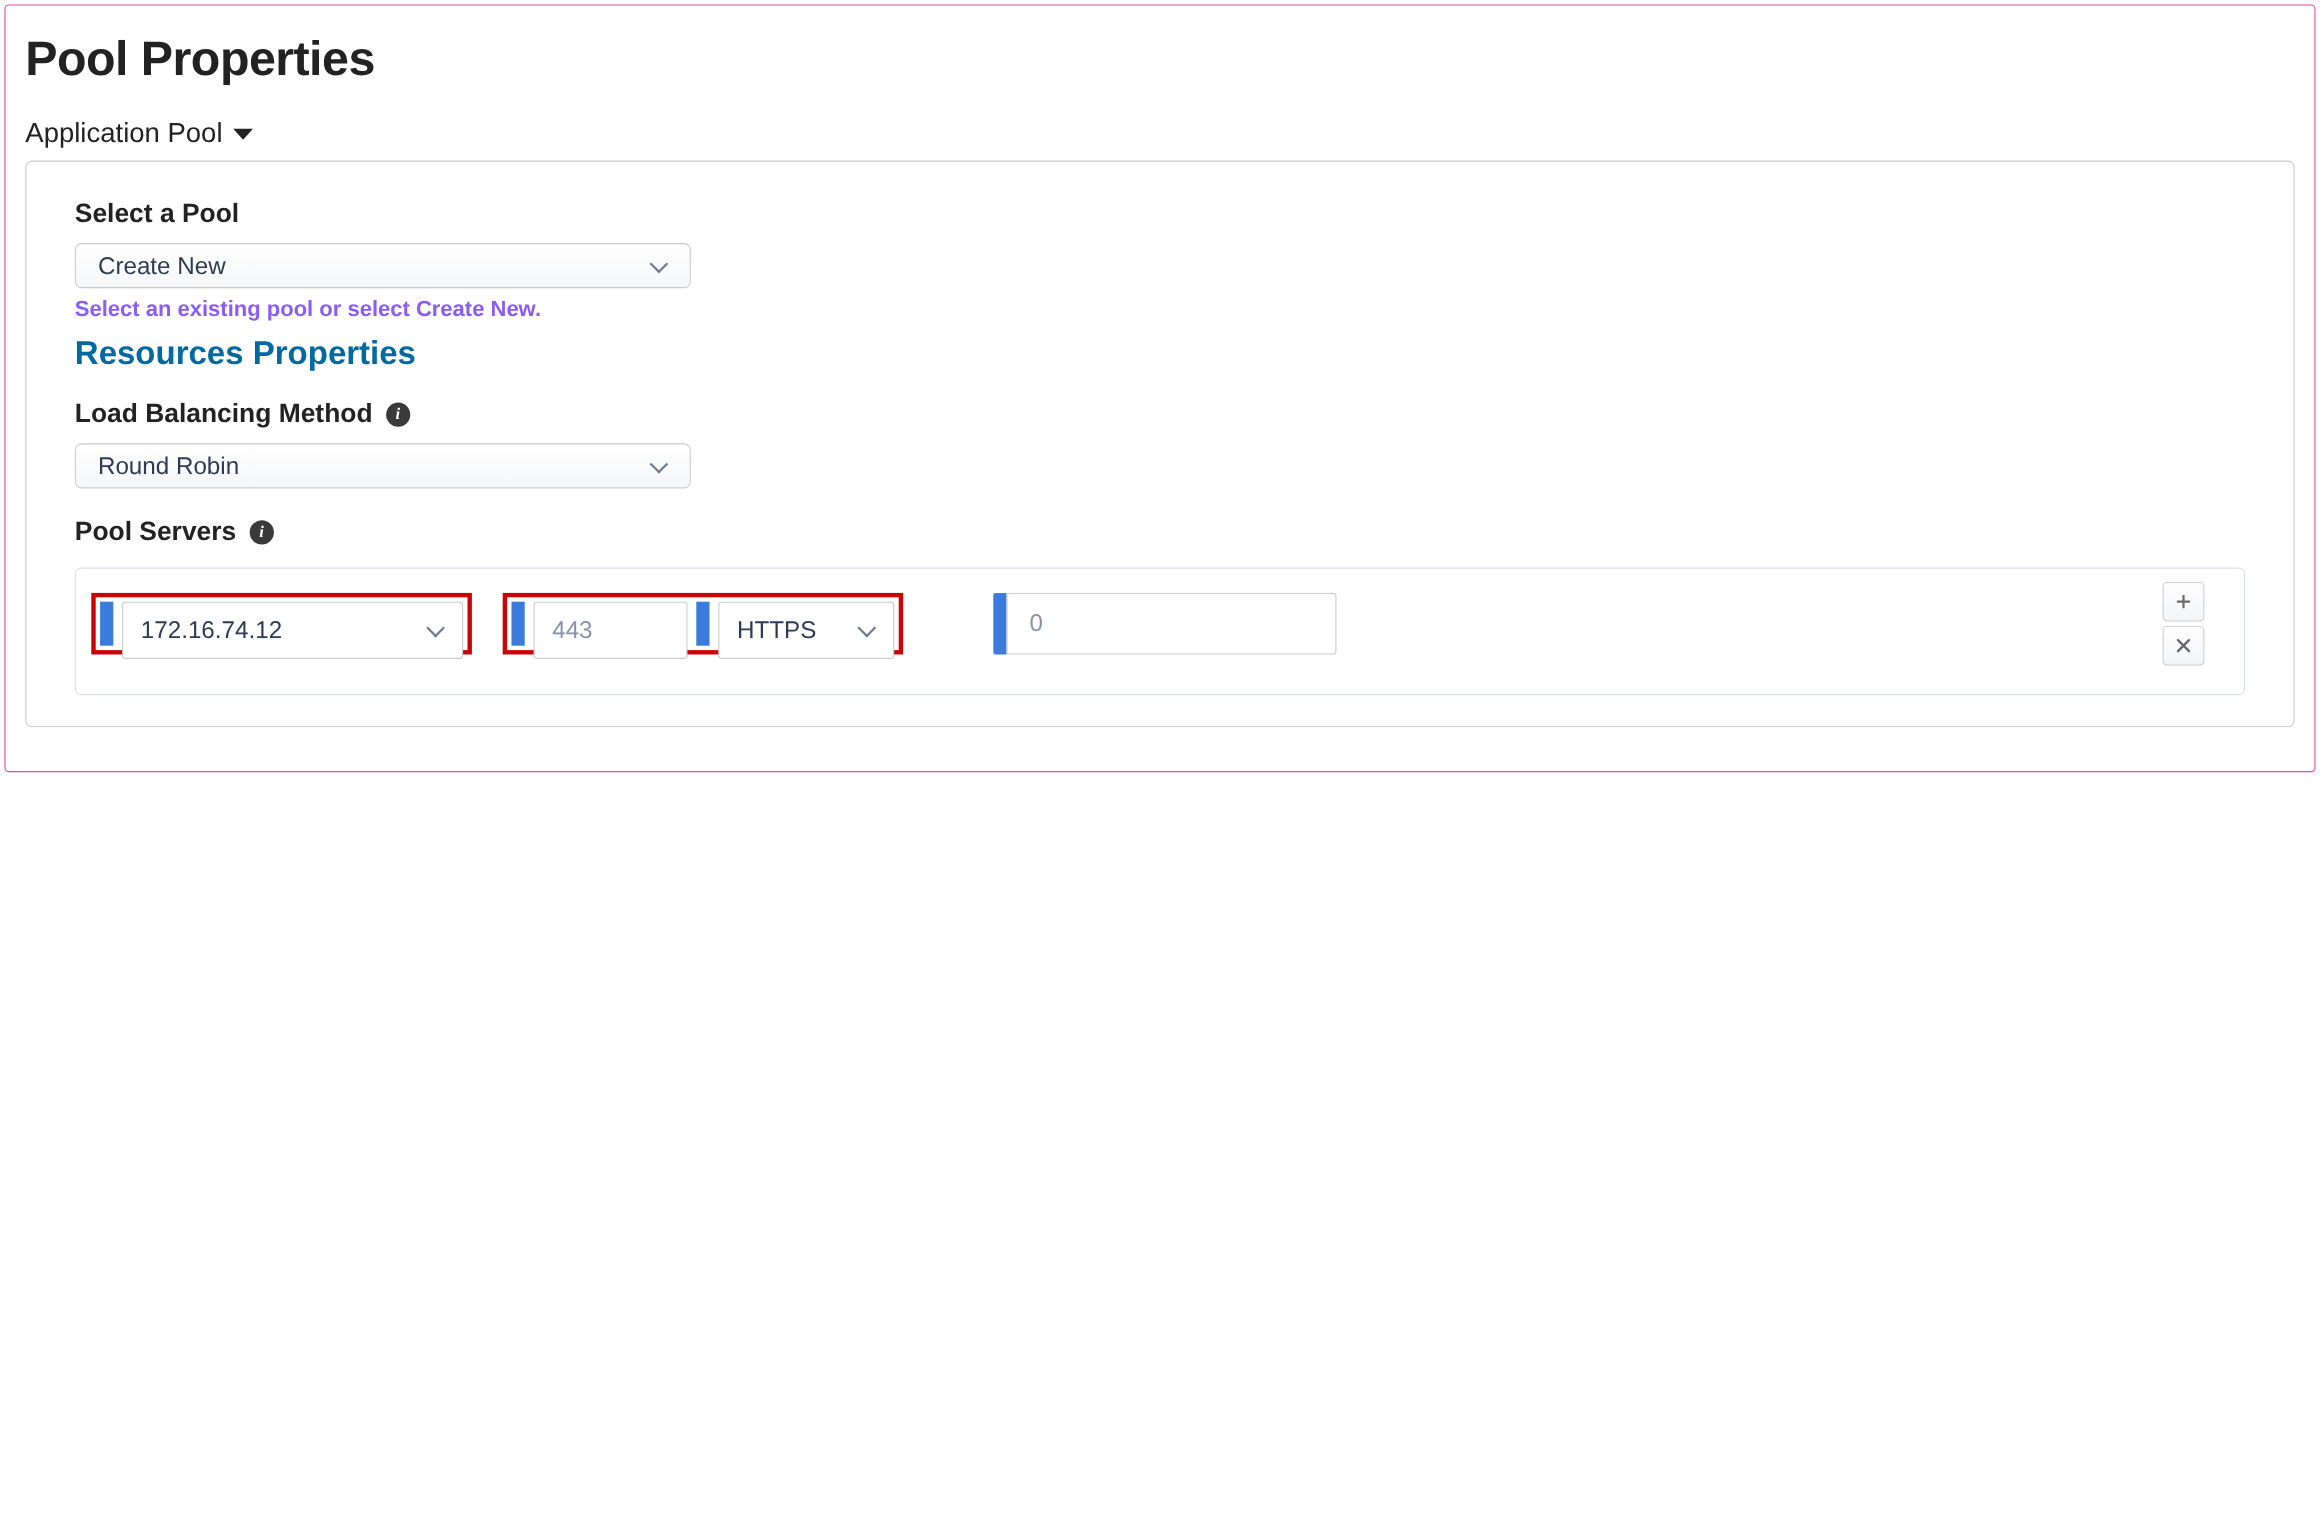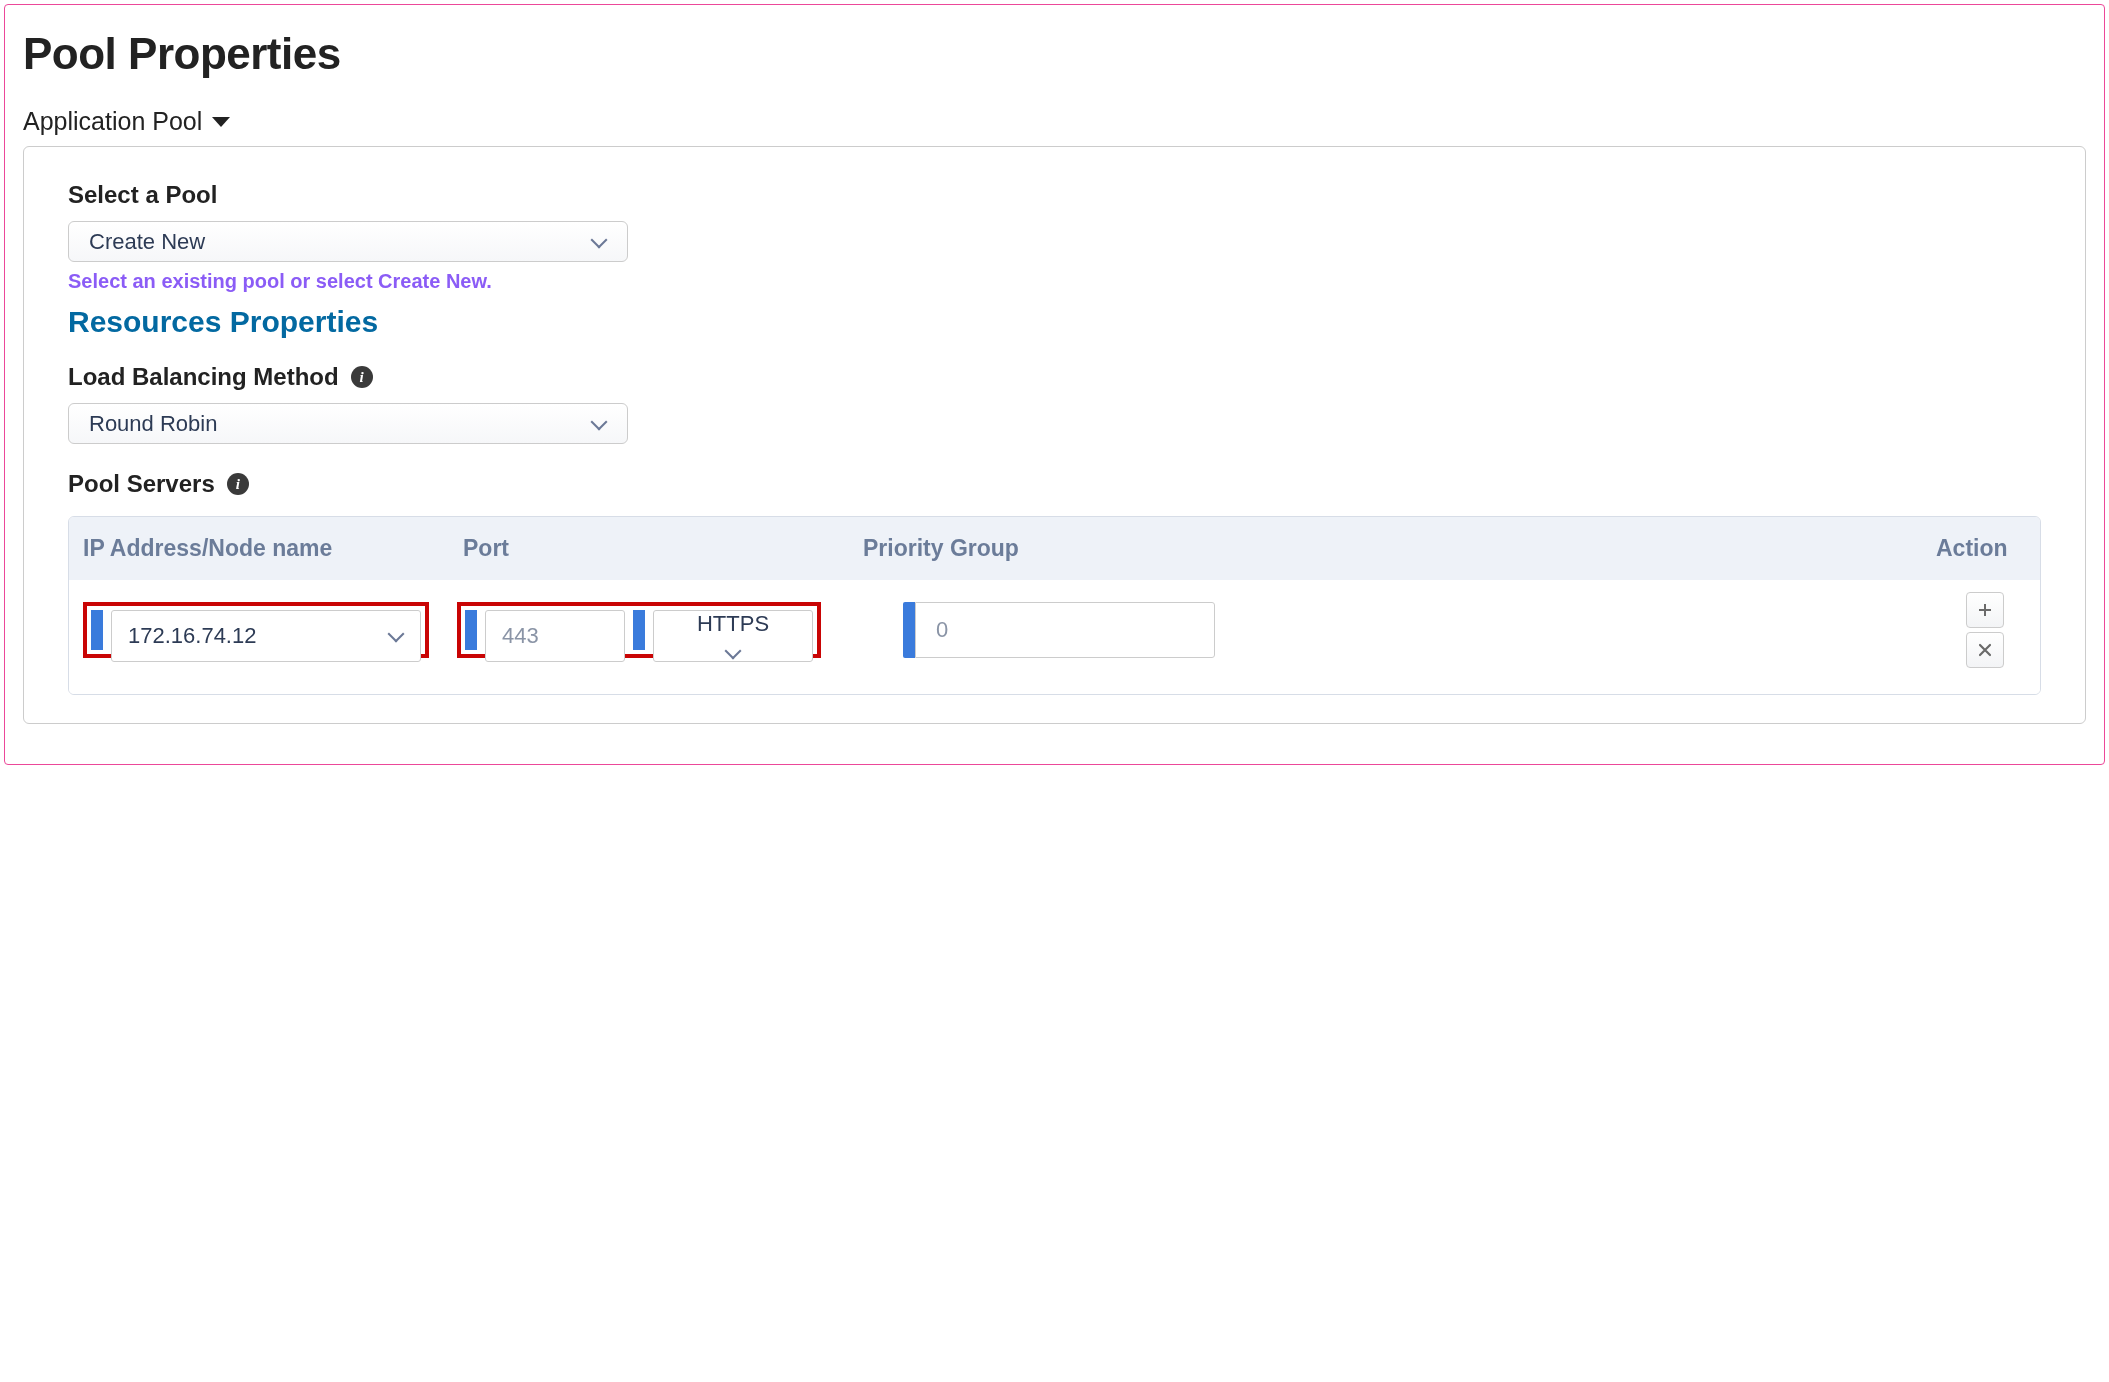--- a/index.html
+++ b/index.html
@@ -183,21 +183,21 @@
     border-radius: 3px;
     background: #fff;
     height: 52px;
     display: flex;
     align-items: center;
     padding: 0 16px;
     font-size: 22px;
   }
   .ip-field { width: 310px; justify-content: space-between; color: #2d3b55; }
   .port-num { width: 140px; color: #8a94a6; }
-  .port-proto { width: 160px; justify-content: space-between; color: #2d3b55; flex-direction: column; }
+  .port-proto { width: 160px; justify-content: space-between; color: #2d3b55; }
 
   .prio-wrap {
     display: flex;
     align-items: stretch;
     height: 56px;
     margin-left: 40px;
   }
   .prio-wrap .blue-bar { border-radius: 2px 0 0 2px; }
   .prio-field {
     border: 1px solid #ccc;
@@ -266,26 +266,20 @@
     </div>
 
     <div class="spacer"></div>
 
     <div class="field-label">
       <span>Pool Servers</span>
       <span class="info-icon">i</span>
     </div>
 
     <div class="servers-table">
-      <div class="servers-head">
-        <div class="col-ip">IP Address/Node name</div>
-        <div class="col-port">Port</div>
-        <div class="col-prio">Priority Group</div>
-        <div class="col-action">Action</div>
-      </div>
 
       <div class="servers-row">
 
         <div class="cell col-ip">
           <div class="red-box">
             <div class="blue-bar"></div>
             <div class="inner-field ip-field">
               <span>172.16.74.12</span>
               <span class="chevron"></span>
             </div>

